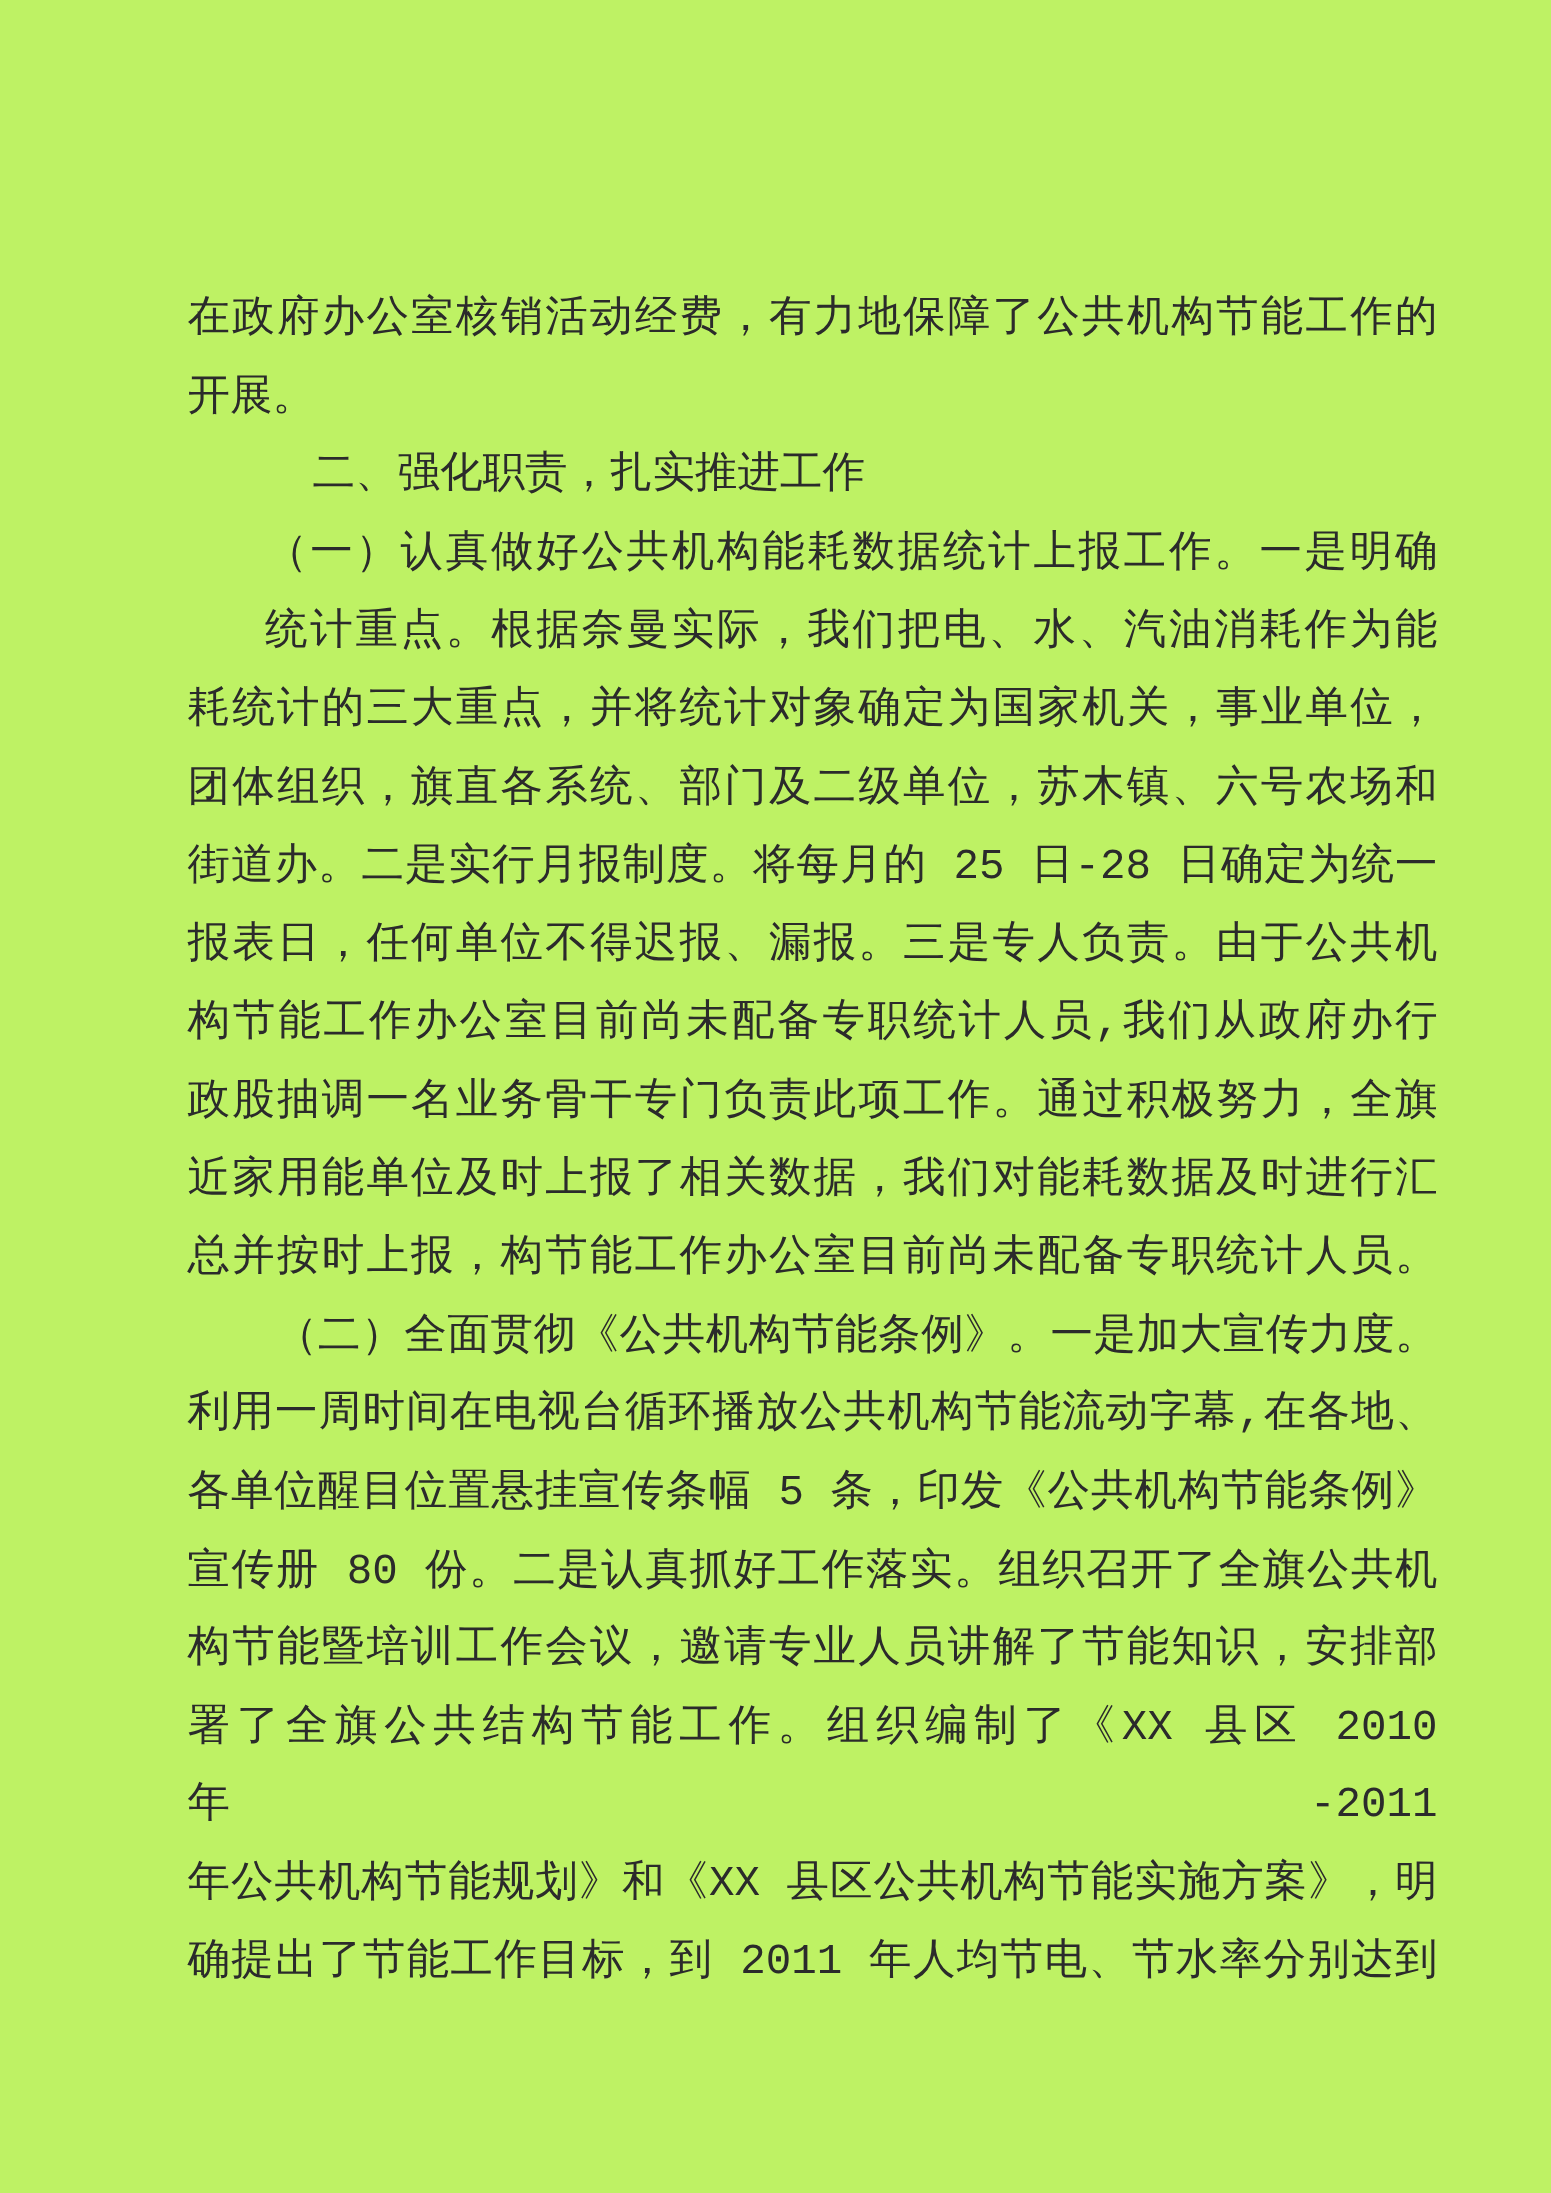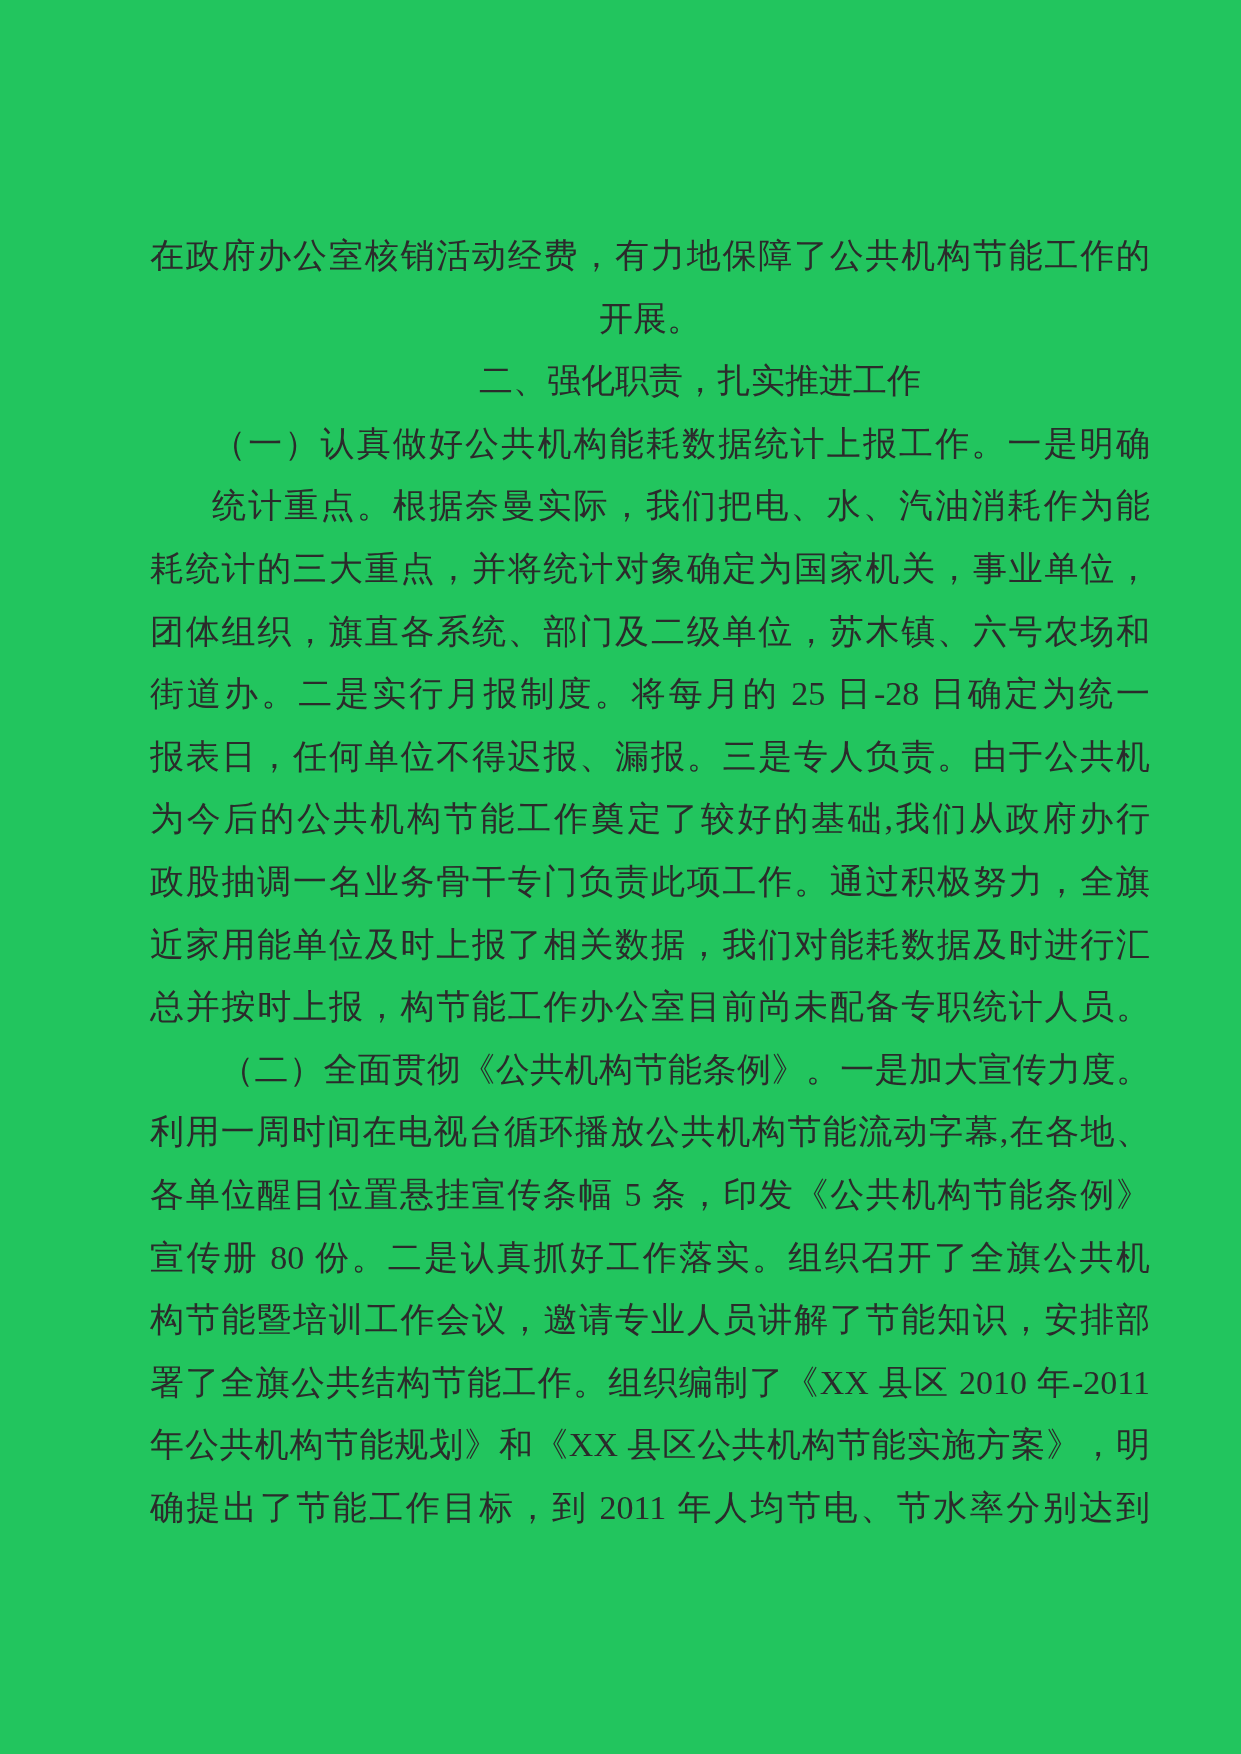--- a/index.html
+++ b/index.html
@@ -9,36 +9,37 @@
   }
   body {
     width: 1241px;
     height: 1754px;
     position: relative;
     font-family: "Liberation Serif", "DejaVu Serif", serif;
   }
   .page {
     position: absolute;
     inset: 0;
-    background: #22c55e;
+    background: #bef264;
     overflow: hidden;
+    font-family: Liberation Mono, monospace;
   }
   .content {
     position: absolute;
     left: 150px;
     top: 225px;
     width: 1000px;
     color: #2b2b2b;
     font-size: 34px;
     line-height: 62.6px;
     font-weight: 400;
   }
   .line {
     min-height: 62.6px;
-    text-align: center;
+    text-align: left;
   }
   .line.j {
     text-align: justify;
     text-align-last: justify;
     text-justify: inter-character;
   }
   .footer {
     position: absolute;
     left: 150px;
     top: 1612px;
@@ -56,21 +57,21 @@
   <div class="content">
     <div class="line j" style="padding-left: 0px;">在政府办公室核销活动经费，有力地保障了公共机构节能工作的</div>
     <div class="line" style="padding-left: 0px;">开展。</div>
     <div class="line" style="padding-left: 100px;">二、强化职责，扎实推进工作</div>
     <div class="line j" style="padding-left: 62px;">（一）认真做好公共机构能耗数据统计上报工作。一是明确</div>
     <div class="line j" style="padding-left: 62px;">统计重点。根据奈曼实际，我们把电、水、汽油消耗作为能</div>
     <div class="line j" style="padding-left: 0px;">耗统计的三大重点，并将统计对象确定为国家机关，事业单位，</div>
     <div class="line j" style="padding-left: 0px;">团体组织，旗直各系统、部门及二级单位，苏木镇、六号农场和</div>
     <div class="line j" style="padding-left: 0px;">街道办。二是实行月报制度。将每月的 25 日-28 日确定为统一</div>
     <div class="line j" style="padding-left: 0px;">报表日，任何单位不得迟报、漏报。三是专人负责。由于公共机</div>
-    <div class="line j" style="padding-left: 0px;">为今后的公共机构节能工作奠定了较好的基础,我们从政府办行</div>
+    <div class="line j" style="padding-left: 0px;">构节能工作办公室目前尚未配备专职统计人员,我们从政府办行</div>
     <div class="line j" style="padding-left: 0px;">政股抽调一名业务骨干专门负责此项工作。通过积极努力，全旗</div>
     <div class="line j" style="padding-left: 0px;">近家用能单位及时上报了相关数据，我们对能耗数据及时进行汇</div>
     <div class="line j" style="padding-left: 0px;">总并按时上报，构节能工作办公室目前尚未配备专职统计人员。</div>
     <div class="line j" style="padding-left: 70px;">（二）全面贯彻《公共机构节能条例》。一是加大宣传力度。</div>
     <div class="line j" style="padding-left: 0px;">利用一周时间在电视台循环播放公共机构节能流动字幕,在各地、</div>
     <div class="line j" style="padding-left: 0px;">各单位醒目位置悬挂宣传条幅 5 条，印发《公共机构节能条例》</div>
     <div class="line j" style="padding-left: 0px;">宣传册 80 份。二是认真抓好工作落实。组织召开了全旗公共机</div>
     <div class="line j" style="padding-left: 0px;">构节能暨培训工作会议，邀请专业人员讲解了节能知识，安排部</div>
     <div class="line j" style="padding-left: 0px;">署了全旗公共结构节能工作。组织编制了《XX 县区 2010 年-2011</div>
     <div class="line j" style="padding-left: 0px;">年公共机构节能规划》和《XX 县区公共机构节能实施方案》，明</div>

